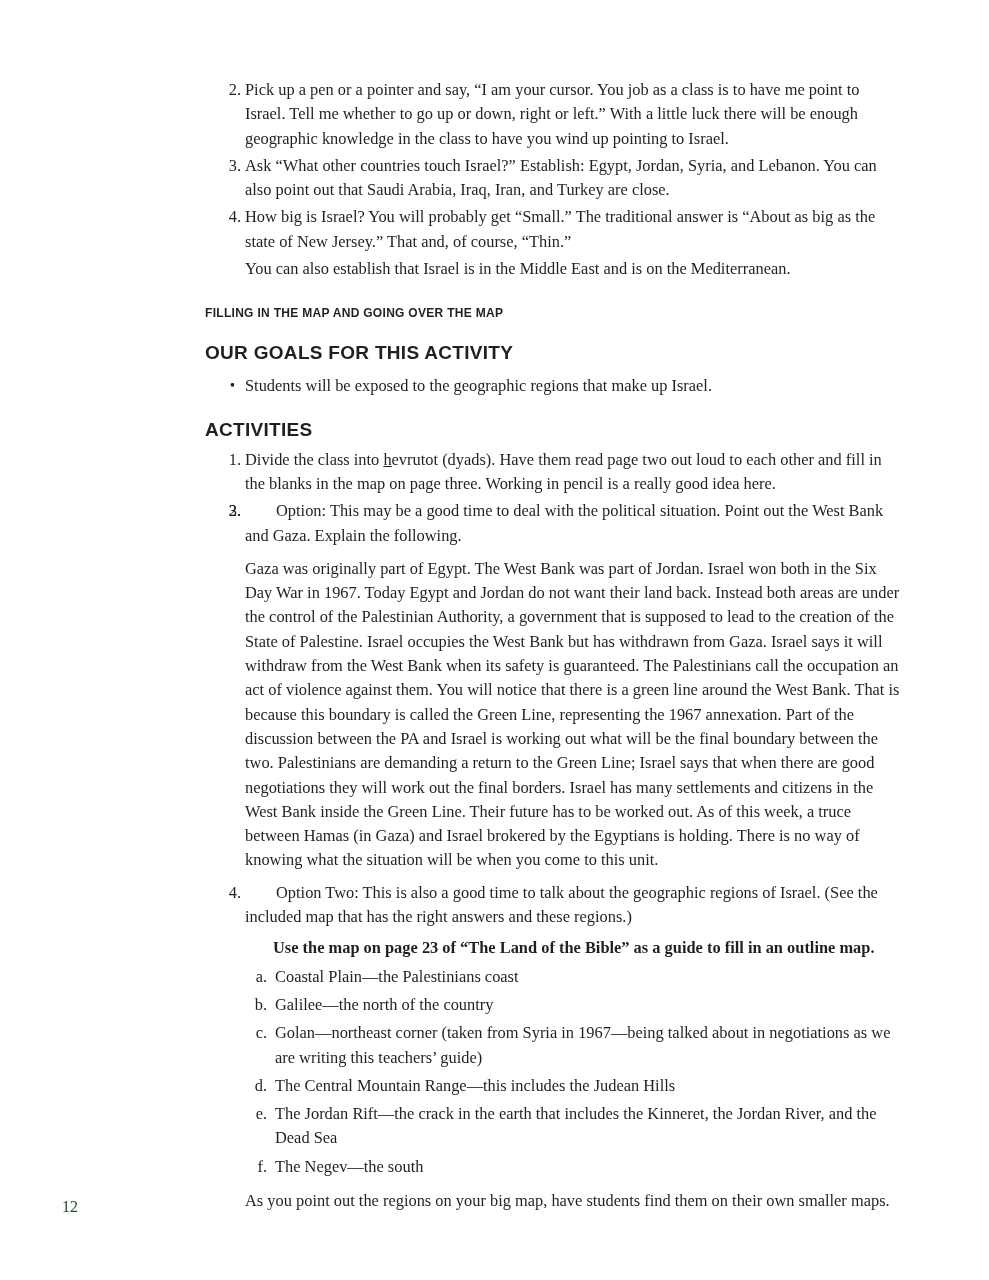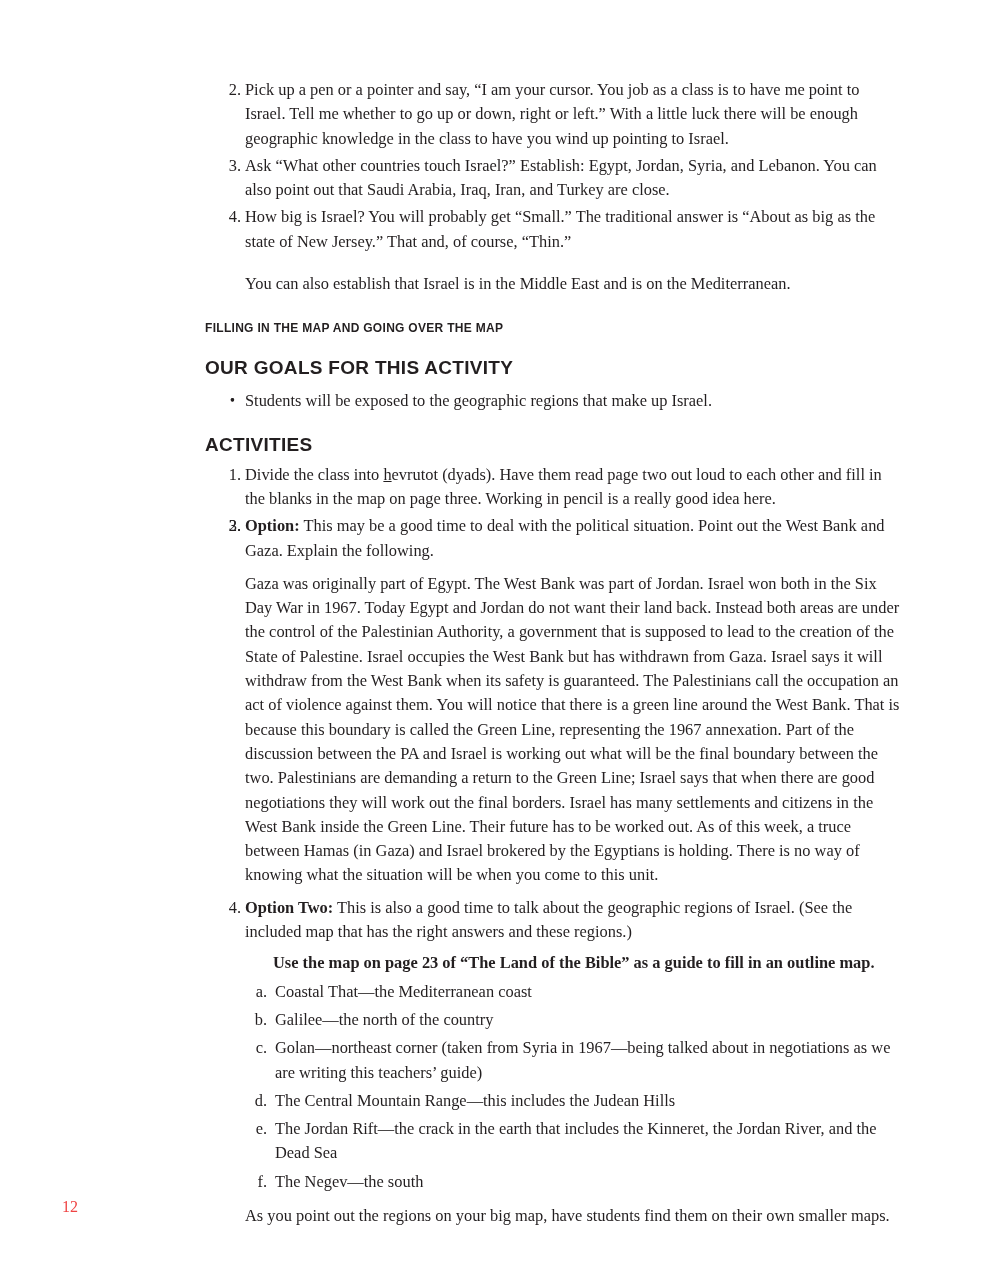--- a/index.html
+++ b/index.html
@@ -52,21 +52,21 @@
     font-size: 16.4px;
   }
 
   
   .cont-para {
     padding-left: 40px;
     font-size: 16.4px;
     line-height: 24.3px;
     margin: 0;
   }
-  .cont-para.gap-top { margin-top: 18px; }
+  .cont-para.gap-top { margin-top: 3px; }
 
   
   ul.bullet-list {
     list-style: none;
     margin: 0;
     padding: 0;
   }
   ul.bullet-list > li {
     position: relative;
     padding-left: 40px;
@@ -134,26 +134,27 @@
   .sp-8  { height: 8px; }
   .sp-6  { height: 6px; }
   .sp-4  { height: 4px; }
 
   
   .folio {
     position: absolute;
     left: 62px;
     top: 1198px;
     font-size: 16px;
-    color: #ef4444;
+    color: #14532d;
     font-family: "Liberation Serif", "DejaVu Serif", serif;
   }
 
   .bold-lead {
-    font-weight: bold;
+    font-weight: normal;
+    margin-left: 31px;
   }
 </style>
 </head>
 <body>
 
 <div class="page">
 
   <div class="content">
 
     <ol class="num-list">
@@ -232,21 +233,21 @@
 
     <div class="sp-4"></div>
 
     <p class="cont-para"><span class="b">Use the map on page 23 of “The Land of the Bible” as a guide to fill in an outline map.</span></p>
 
     <div class="sp-4"></div>
 
     <ol class="alpha-list">
       <li>
         <span class="marker">a.</span>
-        <span>Coastal That—the Mediterranean coast</span>
+        <span>Coastal Plain—the Palestinians coast</span>
       </li>
       <li>
         <span class="marker">b.</span>
         <span>Galilee—the north of the country</span>
       </li>
       <li>
         <span class="marker">c.</span>
         <span>Golan—northeast corner (taken from Syria in 1967—being talked about in negotiations as we are writing this teachers’ guide)</span>
       </li>
       <li>

